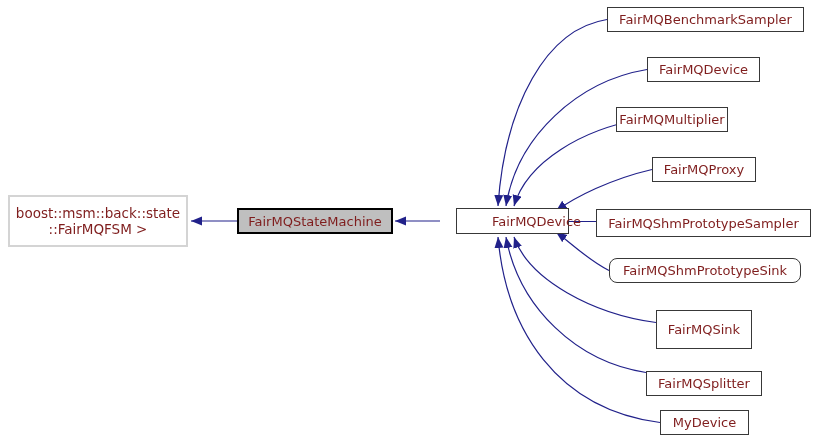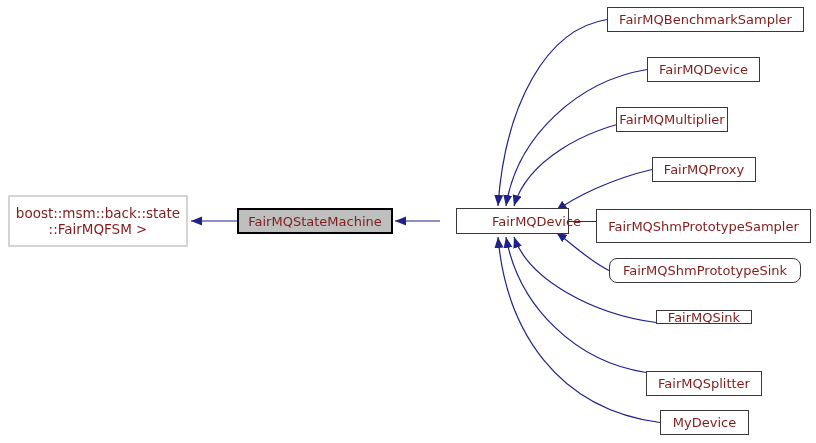--- a/index.html
+++ b/index.html
@@ -57,23 +57,23 @@
     border: 2px solid var(--focus-border);
   }
   
   .pos-base   { left: 8px;   top: 195px; width: 180px; height: 52px; }
   .pos-focus  { left: 237px; top: 208px; width: 156px; height: 26px; }
   .pos-device { left: 456px; top: 208px; width: 113px; height: 26px; padding-left: 48px; }
   .pos-d0 { left: 607px; top: 7px;   width: 197px; height: 25px; }
   .pos-d1 { left: 647px; top: 57px;  width: 113px; height: 25px; }
   .pos-d2 { left: 616px; top: 107px; width: 112px; height: 25px; }
   .pos-d3 { left: 652px; top: 157px; width: 104px; height: 25px; }
-  .pos-d4 { left: 596px; top: 209px; width: 215px; height: 34px; text-align: right; }
+  .pos-d4 { left: 596px; top: 209px; width: 215px; height: 28px; text-align: right; }
   .pos-d5 { left: 609px; top: 258px; width: 192px; height: 25px; border-radius: 8px; }
-  .pos-d6 { left: 656px; top: 310px; width: 96px;  height: 14px; }
+  .pos-d6 { left: 656px; top: 310px; width: 96px;  height: 39px; }
   .pos-d7 { left: 646px; top: 360px; width: 116px; height: 25px; margin-top: 11px; }
   .pos-d8 { left: 660px; top: 410px; width: 89px;  height: 25px; }
 </style>
 </head>
 <body>
 
 <div class="canvas">
 
   <svg class="edges" viewBox="0 0 816 443" xmlns="http://www.w3.org/2000/svg">
     <defs>

